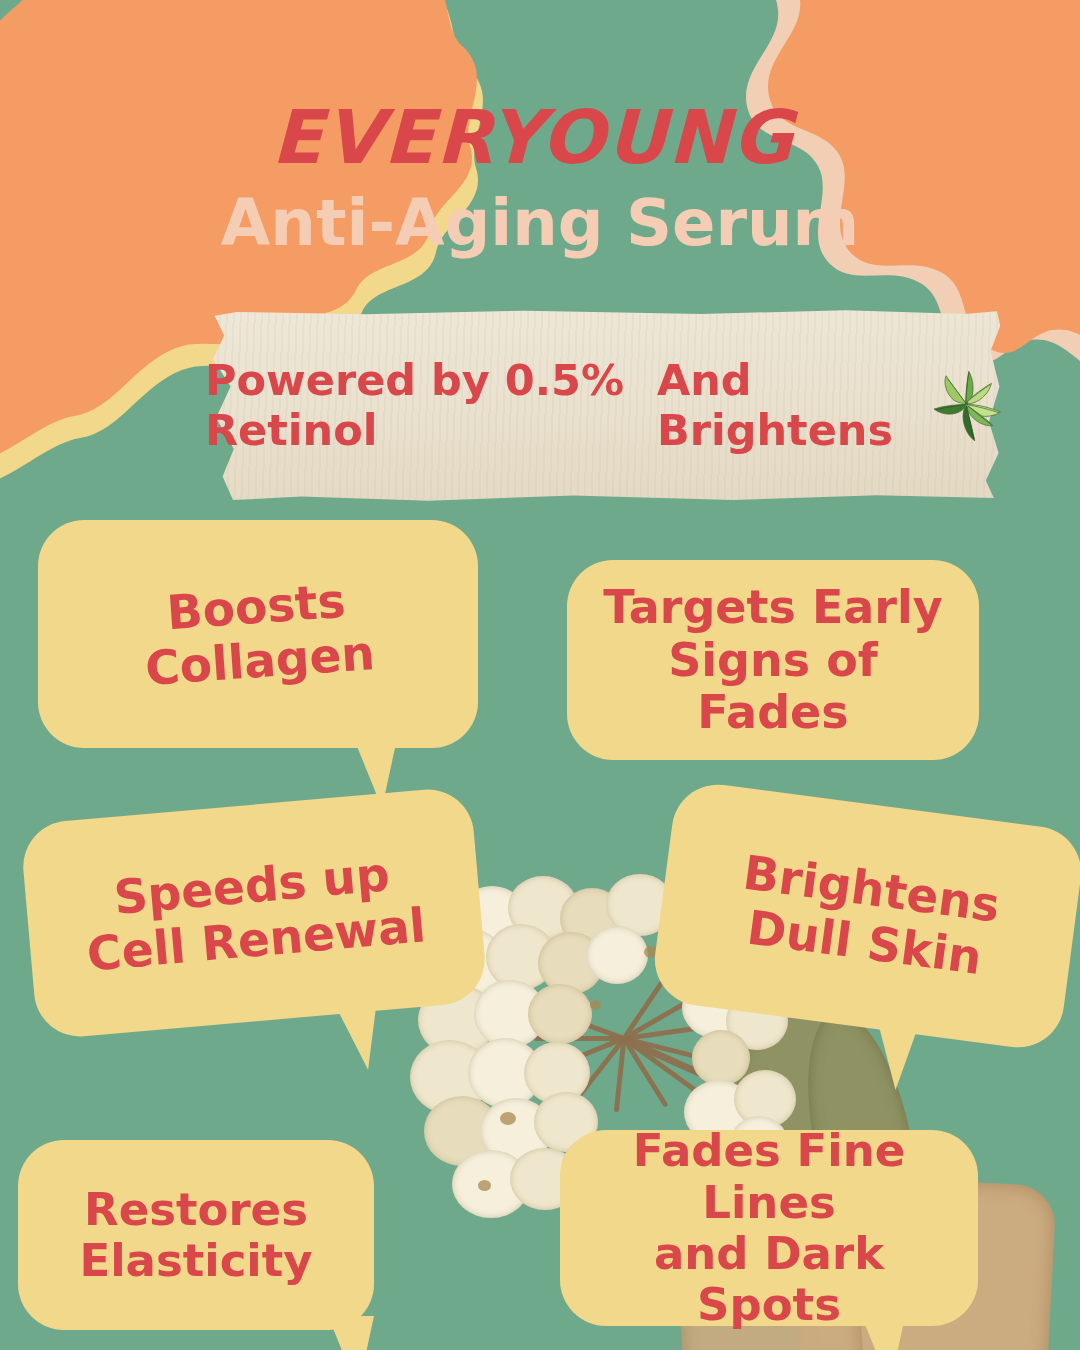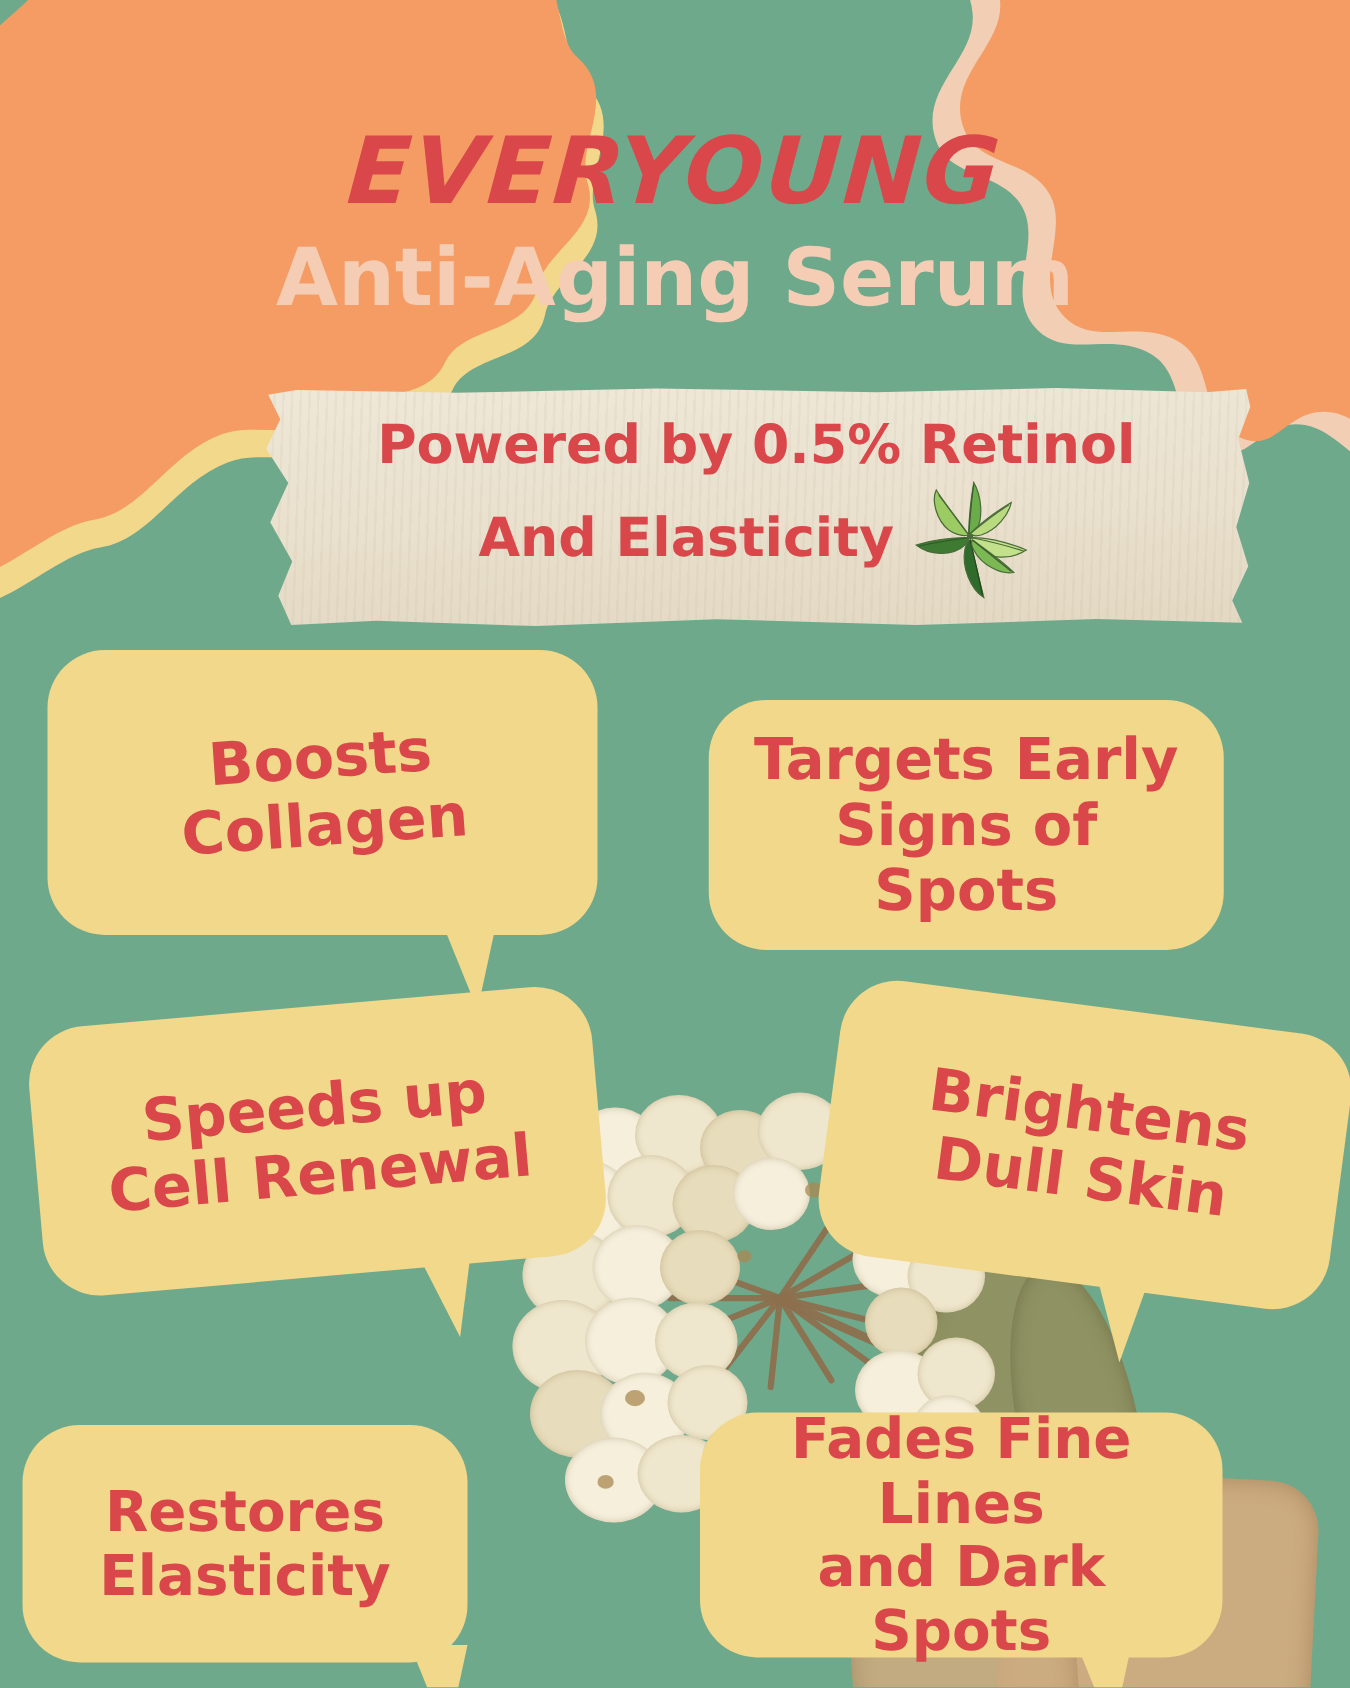--- a/index.html
+++ b/index.html
@@ -74,21 +74,21 @@
       linear-gradient(178deg,#efe8d8 0%, #e9e0cd 55%, #e2d8c2 100%);
     clip-path: polygon(
       1.2% 4%, 4% 2%, 20% 3.2%, 40% 1.4%, 62% 3%, 80% 1.2%, 95% 3%, 99% 1.6%,
       99.4% 9%, 98.2% 22%, 99.3% 40%, 98% 58%, 99.2% 74%, 97.6% 88%, 98.6% 97%,
       84% 95.5%, 66% 98%, 46% 95.6%, 28% 98.4%, 12% 96.2%, 3.5% 98%,
       2.2% 86%, 3.6% 72%, 1.4% 56%, 3.2% 40%, 1% 26%, 2.4% 14%
     );
   }
   #banner-text {
     position:absolute; inset:0;
-    display:flex; flex-direction:column; justify-content:center; align-items:center;
+    display:flex; justify-content:center; align-items:center;
     gap:2px;
   }
   .banner-line {
     font-family:"DejaVu Sans", sans-serif;
     font-weight:bold; font-size:43px; color:#d9474a;
     display:flex; align-items:center; gap:10px; line-height:1.16;
   }
 
   
   #leaf-sprig { display:block; }
@@ -232,21 +232,21 @@
     <h2 id="product-subtitle">Anti-Aging Serum</h2>
   </div>
 
   <div id="banner">
     <div id="banner-paper"></div>
     <div id="banner-text">
       <div class="banner-line">
         <span>Powered by 0.5% Retinol</span>
       </div>
       <div class="banner-line">
-        <span>And Elasticity</span>
+        <span>And Brightens</span>
         <svg id="leaf-sprig" width="102" height="96" viewBox="0 0 102 96">
           <g stroke="#4a6b3a" stroke-width="1" fill="none">
 
             <path d="M50,44 C40,30 30,18 24,8 C20,16 24,32 34,40 C40,44 46,45 50,44 Z" fill="#9ccb63"></path>
             <path d="M50,44 C42,34 34,22 26,12" stroke="#4a6b3a"></path>
 
             <path d="M50,44 C50,28 52,14 54,2 C60,12 62,30 56,41 C54,44 52,45 50,44 Z" fill="#6aab4a"></path>
             <path d="M50,44 C51,30 52,16 54,4" stroke="#3d5c30"></path>
 
             <path d="M51,43 C62,32 74,24 84,18 C82,28 72,40 60,44 C56,45 53,45 51,43 Z" fill="#bada7f"></path>
@@ -270,21 +270,21 @@
     </div>
   </div>
 
   <div class="bubble" id="b1">
     <span class="bubble-text">Boosts Collagen</span>
     <span class="tail"></span>
   </div>
 
   <div class="bubble" id="b2">
     <span class="bubble-text">Targets Early
-Signs of Spots</span>
+Signs of Fades</span>
 
   </div>
 
   <div class="bubble" id="b3">
     <span class="bubble-text">Speeds up
 Cell Renewal</span>
     <span class="tail"></span>
   </div>
 
   <div class="bubble" id="b4">

